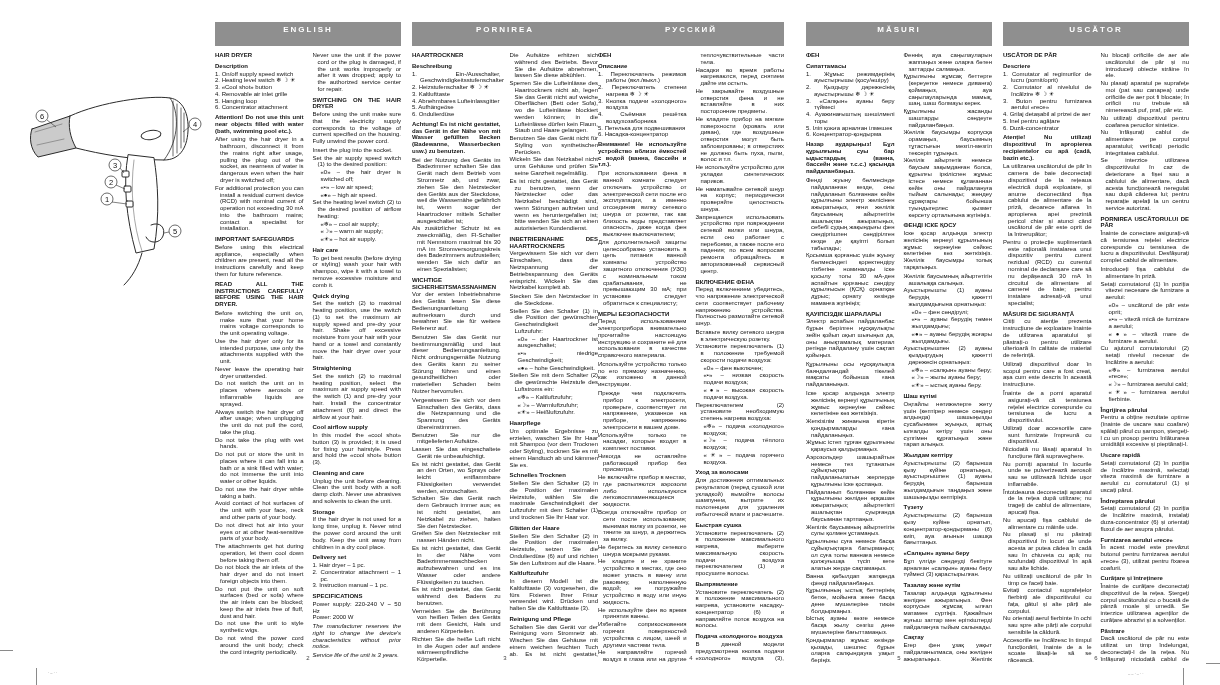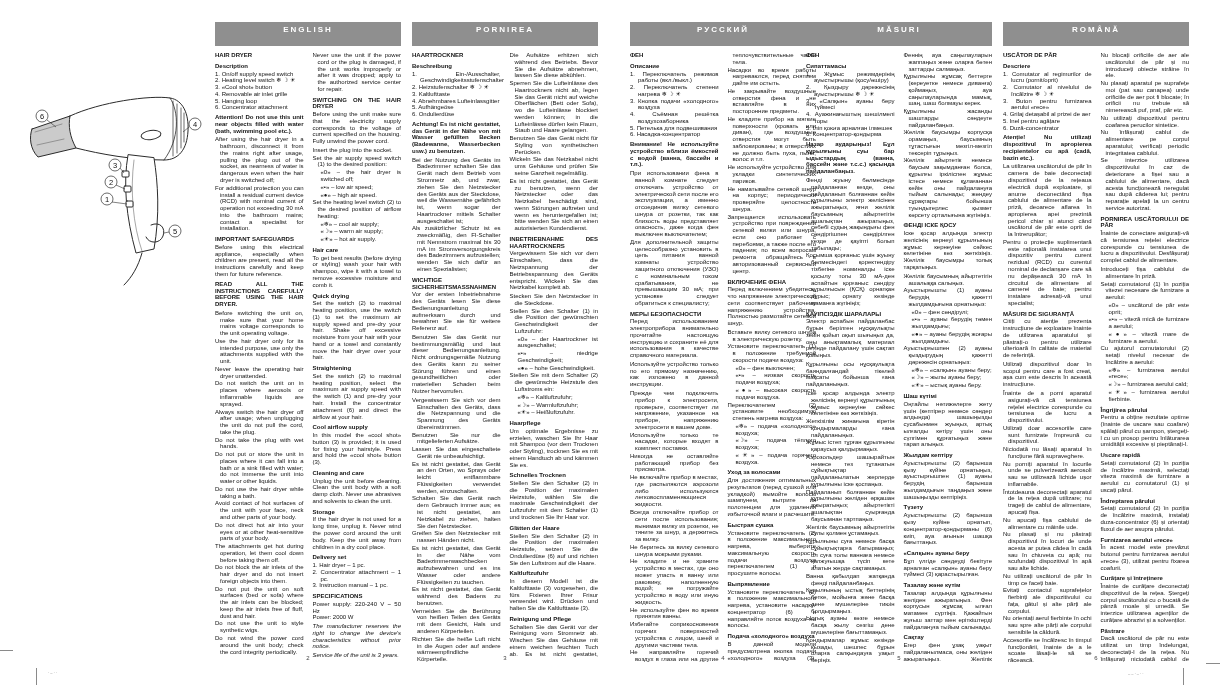--- a/index.html
+++ b/index.html
@@ -196,21 +196,21 @@
         <div class="t-p">Stellen Sie den Schalter (2) in die Position der maximalen Heizstufe, wählen Sie die maximale Geschwindigkeit der Luftzufuhr mit dem Schalter (1) und trocknen Sie Ihr Haar vor.</div>
         <div class="t-h2">Glätten der Haare</div>
         <div class="t-p">Stellen Sie den Schalter (2) in die Position der maximalen Heizstufe, setzen Sie die Ondulierdüse (6) auf und richten Sie den Luftstrom auf die Haare.</div>
         <div class="t-h2">Kaltluftzufuhr</div>
         <div class="t-p">In diesem Modell ist die Kaltlufttaste (3) vorgesehen, die fürs Fixieren Ihrer Frisur verwendet wird. Drücken und halten Sie die Kaltlufttaste (3).</div>
         <div class="t-h2">Reinigung und Pflege</div>
         <div class="t-p">Schalten Sie das Gerät vor der Reinigung vom Stromnetz ab. Wischen Sie das Gehäuse mit einem weichen feuchten Tuch ab. Es ist nicht gestattet, Abrasiv- und Lösungsmittel zu benutzen.</div>
       </div>
       <div class="pnum">3</div>
     </div>
-    <div class="lang" style="left: 630px;">
+    <div class="lang" style="left: 598px;">
       <div class="bar">РУССКИЙ</div>
       <div class="cols">
         <div class="t-h1">ФЕН</div>
         <div class="t-h2">Описание</div>
         <div class="t-n">1. Переключатель режимов работы (вкл./выкл.)</div>
         <div class="t-n">2. Переключатель степени нагрева ❄ ☽ ☀</div>
         <div class="t-n">3. Кнопка подачи «холодного» воздуха</div>
         <div class="t-n">4. Съёмная решётка воздухозаборника</div>
         <div class="t-n">5. Петелька для подвешивания</div>
         <div class="t-n">6. Насадка-концентратор</div>
@@ -311,21 +311,21 @@
         <div class="t-h2">«Салқын» ауаны беру</div>
         <div class="t-p">Бұл үлгіде сәндеуді бекітуге арналған «салқын» ауаны беру түймесі (3) қарастырылған.</div>
         <div class="t-h2">Тазалау және күтім</div>
         <div class="t-p">Тазалар алдында құрылғыны желіден ажыратыңыз. Фен корпусын жұмсақ ылғал матамен сүртіңіз. Қажайтын жуғыш заттар мен еріткіштерді пайдалануға тыйым салынады.</div>
         <div class="t-h2">Сақтау</div>
         <div class="t-p">Егер фен ұзақ уақыт пайдаланылмаса, оны желіден ажыратыңыз. Желілік баусымды ешқашан корпусқа орамаңыз. Құрылғыны құрғақ, салқын, балалардың қолы жетпейтін жерде сақтаңыз.</div>
       </div>
       <div class="pnum">5</div>
     </div>
     <div class="lang" style="left: 1003px;">
-      <div class="bar">ROMÂNĂ</div>
+      <div class="bar">USCĂTOR</div>
       <div class="cols">
         <div class="t-h1">USCĂTOR DE PĂR</div>
         <div class="t-h2">Descriere</div>
         <div class="t-n">1. Comutator al regimurilor de lucru (pornit/oprit)</div>
         <div class="t-n">2. Comutator al nivelului de încălzire ❄ ☽ ☀</div>
         <div class="t-n">3. Buton pentru furnizarea aerului «rece»</div>
         <div class="t-n">4. Grilaj detașabil al prizei de aer</div>
         <div class="t-n">5. Inel pentru agățare</div>
         <div class="t-n">6. Duză-concentrator</div>
         <div class="t-b">Atenție! Nu utilizați dispozitivul în apropierea recipientelor cu apă (cadă, bazin etc.).</div>

